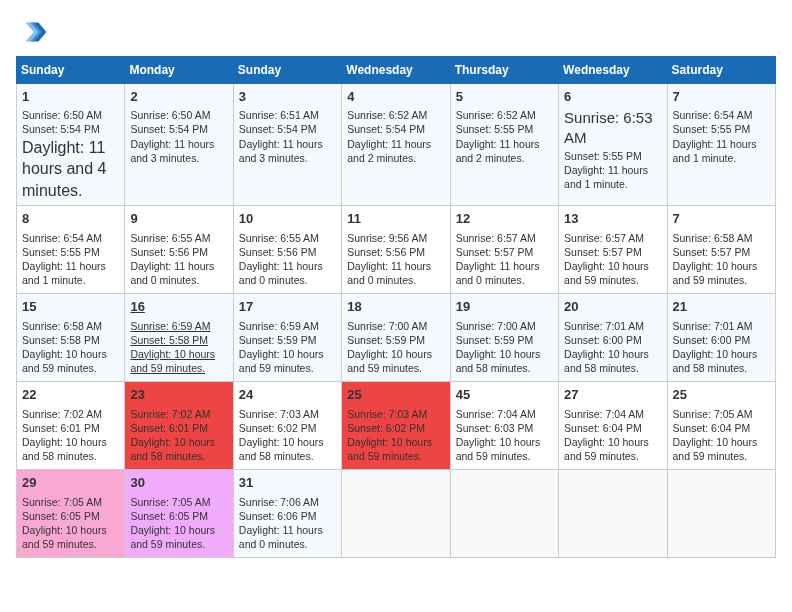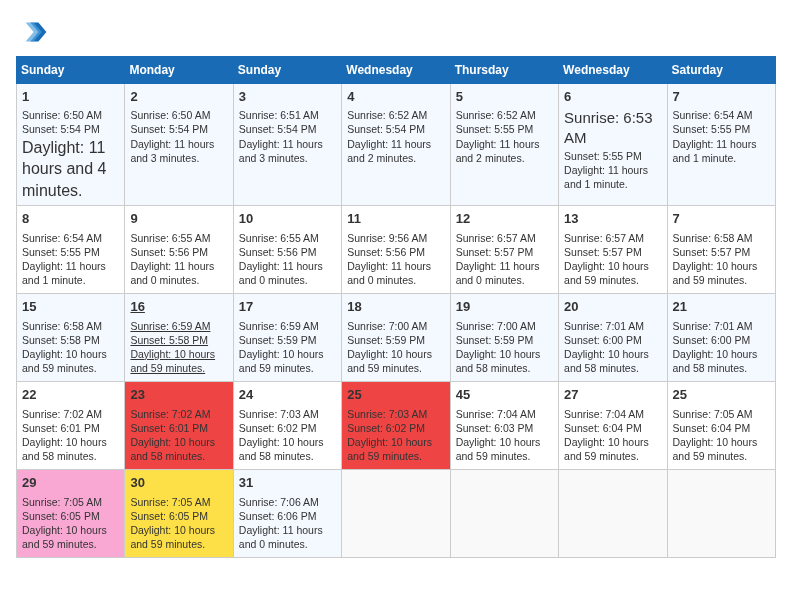--- a/index.html
+++ b/index.html
@@ -294,21 +294,21 @@
           <span style="display: block; font-size: 10.5px; line-height: 1.35;">Daylight: 10 hours and 59 minutes.</span>
         </td>
       </tr>
       <tr>
         <td style="background: #f9a8d4;">
           <span class="day-number">29</span>
           <span style="display: block; font-size: 10.5px; line-height: 1.35;">Sunrise: 7:05 AM</span>
           <span style="display: block; font-size: 10.5px; line-height: 1.35;">Sunset: 6:05 PM</span>
           <span style="display: block; font-size: 10.5px; line-height: 1.35;">Daylight: 10 hours and 59 minutes.</span>
         </td>
-        <td style="background: #fde047;">
+        <td style="background: #f0abfc;">
           <span class="day-number">30</span>
           <span style="display: block; font-size: 10.5px; line-height: 1.35;">Sunrise: 7:05 AM</span>
           <span style="display: block; font-size: 10.5px; line-height: 1.35;">Sunset: 6:05 PM</span>
           <span style="display: block; font-size: 10.5px; line-height: 1.35;">Daylight: 10 hours and 59 minutes.</span>
         </td>
         <td style="background: rgb(244, 248, 255);">
           <span class="day-number">31</span>
           <span style="display: block; font-size: 10.5px; line-height: 1.35;">Sunrise: 7:06 AM</span>
           <span style="display: block; font-size: 10.5px; line-height: 1.35;">Sunset: 6:06 PM</span>
           <span style="display: block; font-size: 10.5px; line-height: 1.35;">Daylight: 11 hours and 0 minutes.</span>

